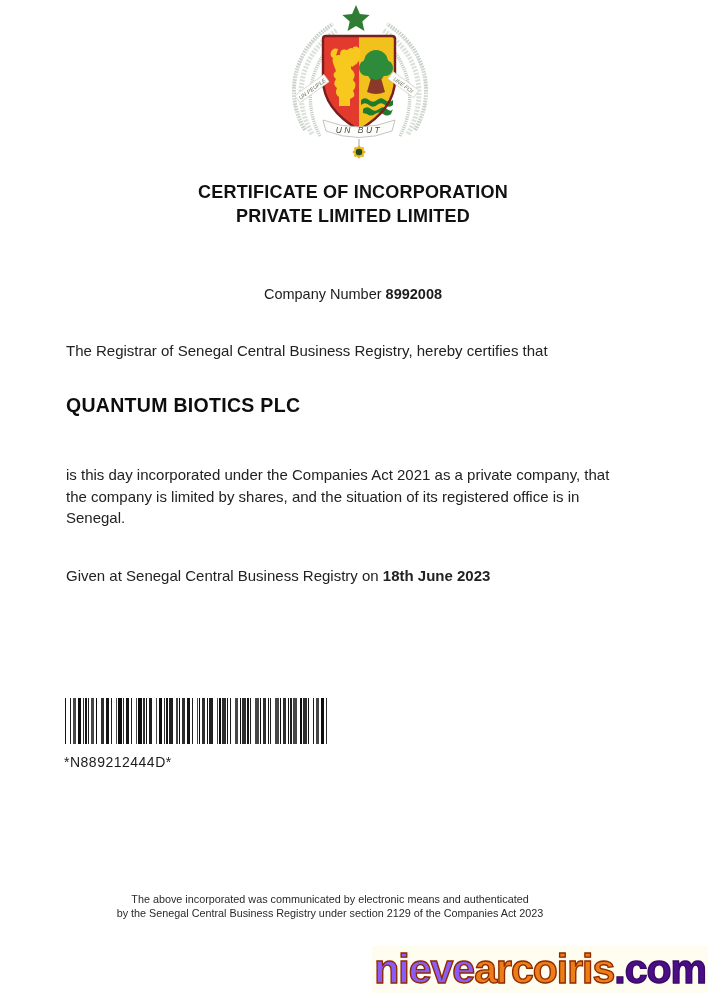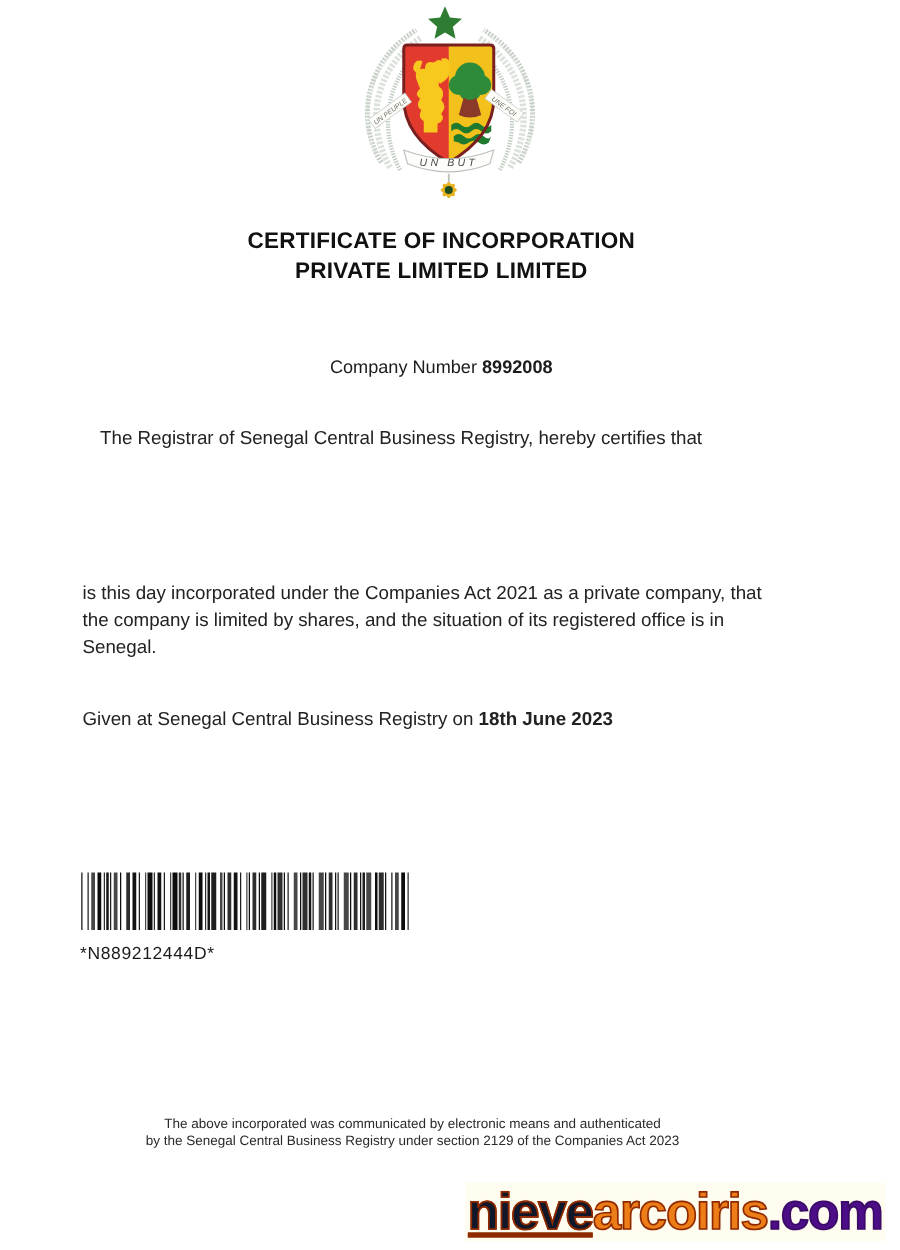--- a/index.html
+++ b/index.html
@@ -16,21 +16,21 @@
     position:absolute;left:0;top:181px;width:706px;
     text-align:center;font-weight:bold;font-size:18px;line-height:23.5px;
     color:#111;letter-spacing:.2px;
   }
   .company-number{
     position:absolute;left:0;top:286px;width:706px;
     text-align:center;font-size:14.5px;color:#1c1c1c;
   }
   .company-number b{font-weight:bold;}
   .registrar-line{
-    position:absolute;left:80px;top:342px;width:580px;
+    position:absolute;left:66px;top:342px;width:580px;
     font-size:15px;color:#222;
   }
   .company-name{
     position:absolute;left:66px;top:394px;width:580px;
     font-size:19.5px;font-weight:bold;color:#0d0d0d;letter-spacing:.3px;
   }
   .body-paragraph{
     position:absolute;left:66px;top:464px;width:562px;
     font-size:15px;line-height:21.5px;color:#222;
   }
@@ -144,20 +144,21 @@
     <div>CERTIFICATE OF INCORPORATION</div>
     <div>PRIVATE LIMITED LIMITED</div>
   </div>
 
   <div class="company-number">
     <span>Company Number </span><b>8992008</b>
   </div>
 
   <div class="registrar-line">The Registrar of Senegal Central Business Registry, hereby certifies that</div>
 
+  <div class="company-name">QUANTUM BIOTICS PLC</div>
 
   <div class="body-paragraph">is this day incorporated under the Companies Act 2021 as a private company, that the company is limited by shares, and the situation of its registered office is in Senegal.</div>
 
   <div class="given-line">
     <span>Given at Senegal Central Business Registry on </span><b>18th June 2023</b>
   </div>
 
   <div class="barcode" id="barcode">
       <div style="width:1.320281124497991px;background:#141414;flex:none;"></div>
       <div style="width:3.6967871485943746px;flex:none;"></div>
@@ -290,16 +291,16 @@
       <div style="width:1.320281124497991px;background:#2e2e2e;flex:none;"></div>
     </div>
   <div class="barcode-text">*N889212444D*</div>
 
   <div class="footer">
     <div>The above incorporated was communicated by electronic means and authenticated</div>
     <div>by the Senegal Central Business Registry under section 2129 of the Companies Act 2023</div>
   </div>
 
   <div class="watermark">
-    <span class="wm-nieve" style="color: #0f172a; text-decoration: underline;">nieve</span><span class="wm-arcoiris" style="color: rgb(237, 125, 23);">arcoiris</span><span class="wm-com" style="color: rgb(75, 14, 134);">.com</span>
+    <span class="wm-nieve" style="color: #8b5cf6;">nieve</span><span class="wm-arcoiris" style="color: rgb(237, 125, 23);">arcoiris</span><span class="wm-com" style="color: rgb(75, 14, 134);">.com</span>
   </div>
 
 </div>
 
 </body></html>

